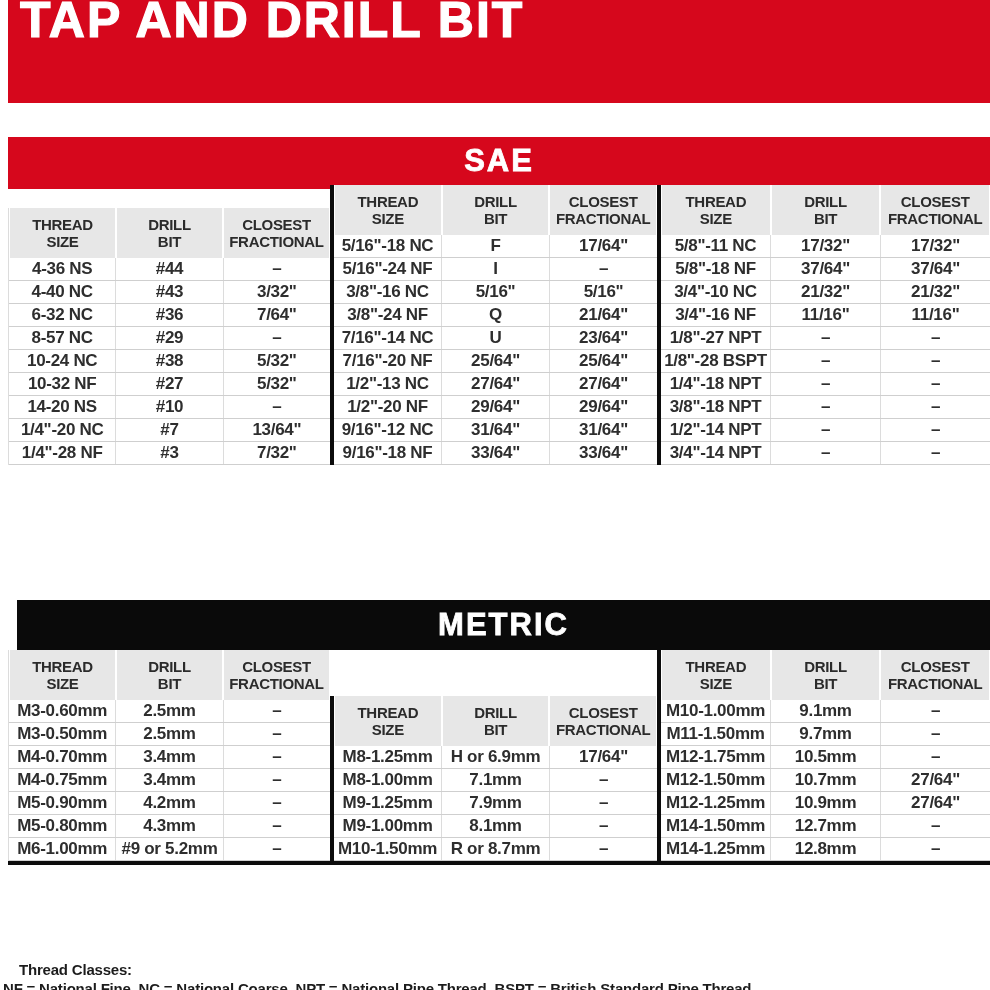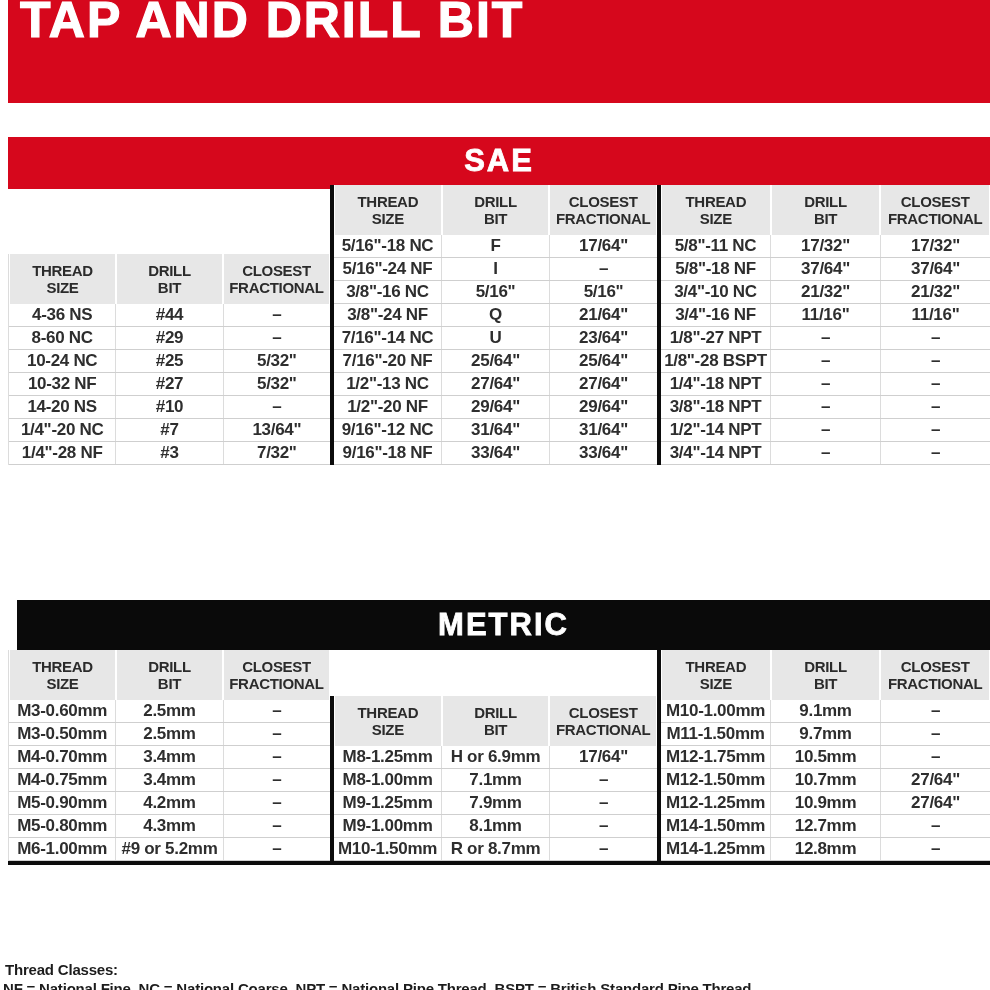--- a/index.html
+++ b/index.html
@@ -69,21 +69,21 @@
     font-size:17px;font-weight:bold;color:#2e2e2e;
     letter-spacing:-0.3px;white-space:nowrap;
     border-right:1px solid #dcdcdc;
   }
   .tcell:last-child{border-right:none;}
   .tgroup{border-left:1px solid #dcdcdc;}
   .tgroup.tgroup-div{border-left:4px solid #0c0c0c;}
 
   
   #footer-heading{
-    left:5px;top:961px;font-size:15px;font-weight:bold;color:#1c1c1c;
+    left:19px;top:961px;font-size:15px;font-weight:bold;color:#1c1c1c;
     letter-spacing:-0.2px;
   }
   #footer-line{
     left:3px;top:980px;font-size:15px;font-weight:bold;color:#1c1c1c;
     letter-spacing:-0.2px;white-space:nowrap;
   }
 </style>
 </head>
 <body>
 
@@ -102,27 +102,37 @@
 BIT</div>
         <div class="thead-cell">CLOSEST
 FRACTIONAL</div>
       </div>
       <div class="trow">
         <div class="tcell">4-36 NS</div>
         <div class="tcell">#44</div>
         <div class="tcell">–</div>
       </div>
       <div class="trow">
-        <div class="tcell">8-60 NC</div>
+        <div class="tcell">4-40 NC</div>
+        <div class="tcell">#43</div>
+        <div class="tcell">3/32"</div>
+      </div>
+      <div class="trow">
+        <div class="tcell">6-32 NC</div>
+        <div class="tcell">#36</div>
+        <div class="tcell">7/64"</div>
+      </div>
+      <div class="trow">
+        <div class="tcell">8-57 NC</div>
         <div class="tcell">#29</div>
         <div class="tcell">–</div>
       </div>
       <div class="trow">
         <div class="tcell">10-24 NC</div>
-        <div class="tcell">#25</div>
+        <div class="tcell">#38</div>
         <div class="tcell">5/32"</div>
       </div>
       <div class="trow">
         <div class="tcell">10-32 NF</div>
         <div class="tcell">#27</div>
         <div class="tcell">5/32"</div>
       </div>
       <div class="trow">
         <div class="tcell">14-20 NS</div>
         <div class="tcell">#10</div>

